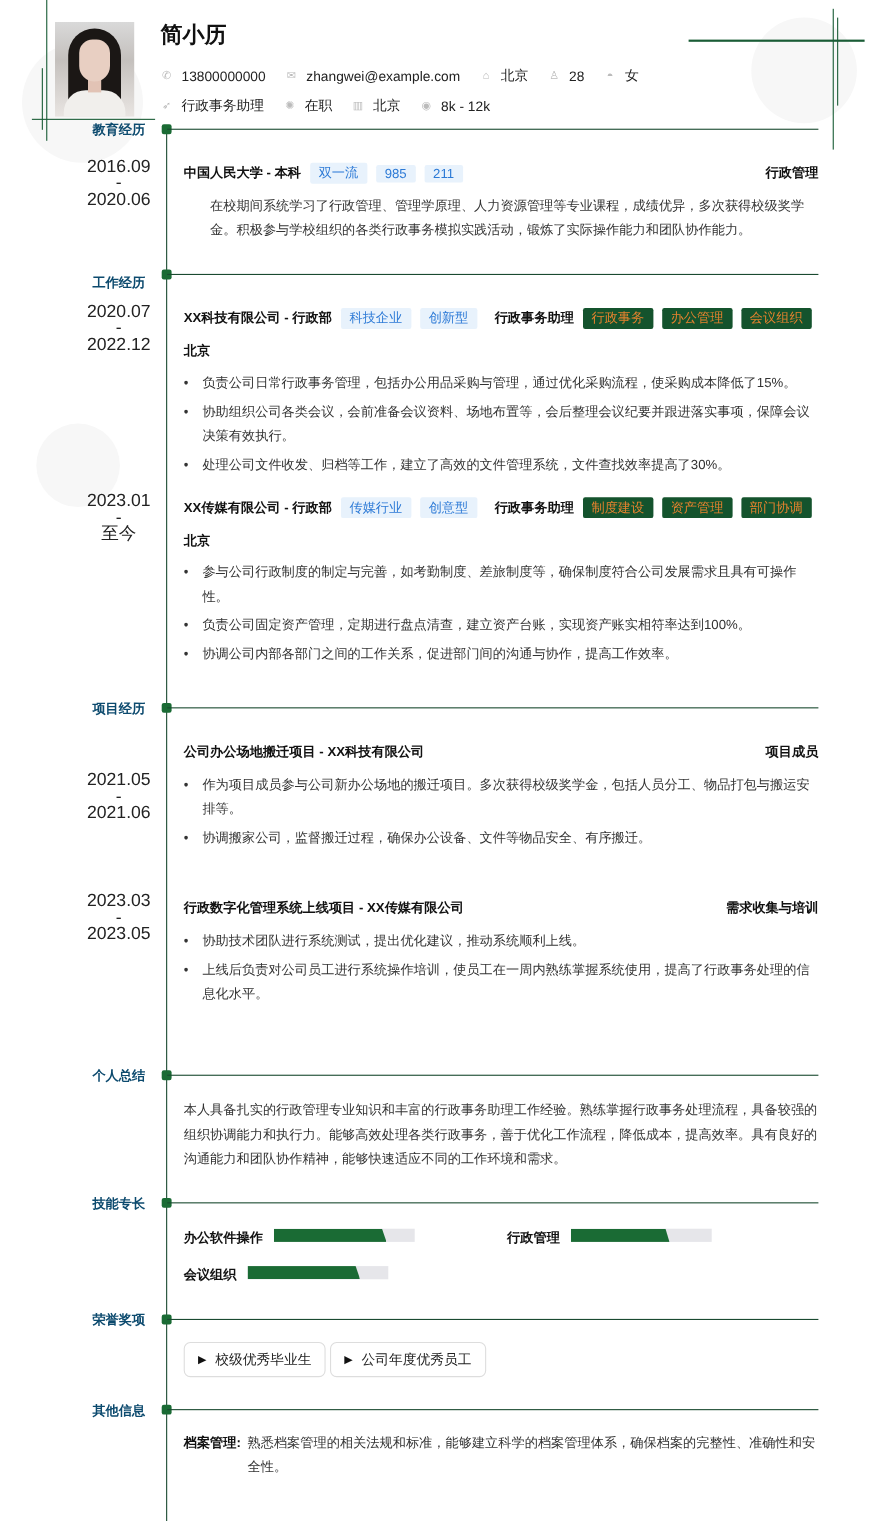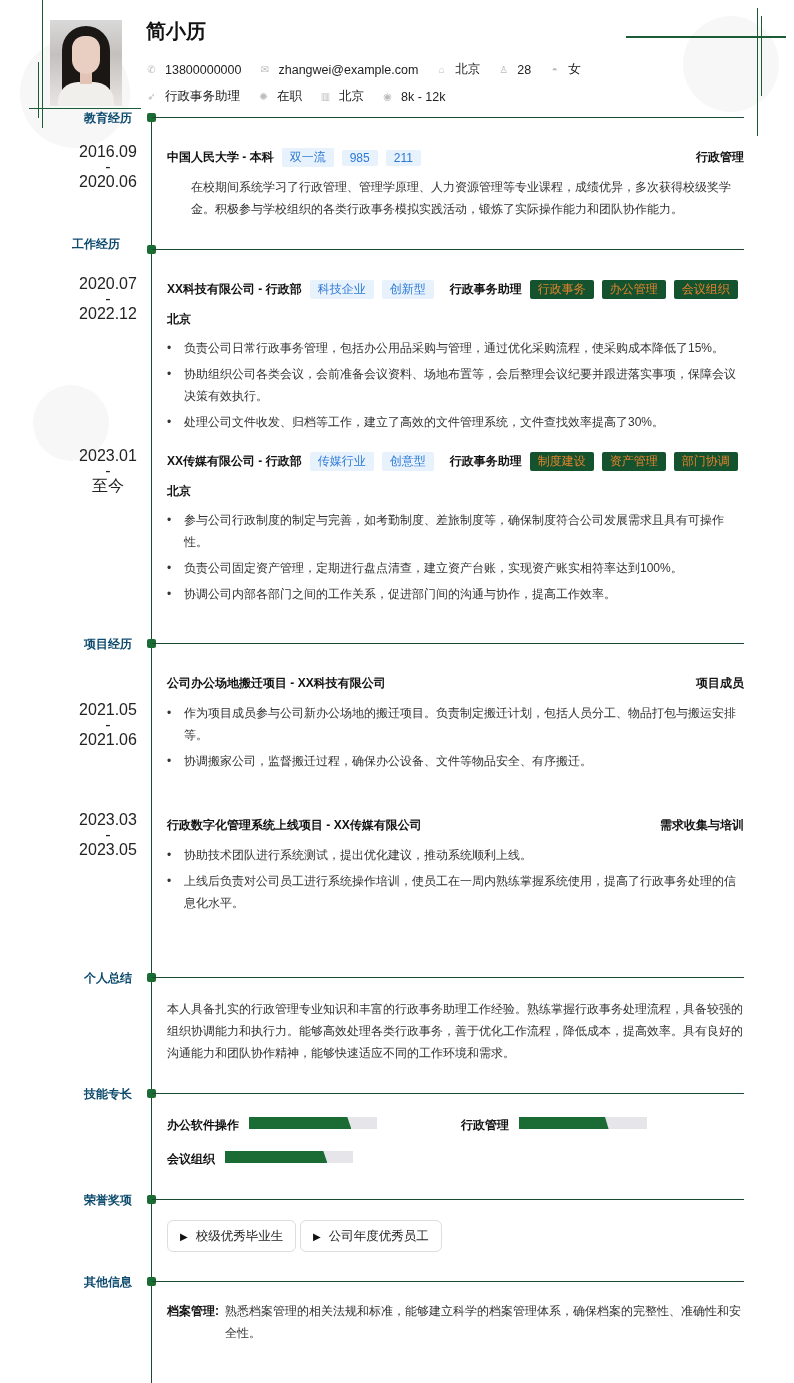--- a/index.html
+++ b/index.html
@@ -113,21 +113,21 @@
 </div>
 <div class="entry-head" style="top:148px;">
   <span>中国人民大学 - 本科</span>
   <span class="tag blue">双一流</span>
   <span class="tag blue">985</span>
   <span class="tag blue">211</span>
   <span class="right">行政管理</span>
 </div>
 <div class="para" style="top:176px;margin-left:24px;">在校期间系统学习了行政管理、管理学原理、人力资源管理等专业课程，成绩优异，多次获得校级奖学金。积极参与学校组织的各类行政事务模拟实践活动，锻炼了实际操作能力和团队协作能力。</div>
 
-<div class="section-label" style="top:236px;text-align:center;">工作经历</div>
+<div class="section-label" style="top:249px;">工作经历</div>
 <div class="section-dot" style="top:245px;"></div>
 <div class="section-rule" style="top:249px;"></div>
 
 <div class="date" style="top:276px;">
   <div>2020.07</div>
     <div>-</div>
     <div>2022.12</div>
 </div>
 <div class="entry-head" style="top:280px;">
   <span>XX科技有限公司 - 行政部</span>
@@ -173,21 +173,21 @@
 <div class="date" style="top:670px;margin-top:32px;">
   <div>2021.05</div>
     <div>-</div>
     <div>2021.06</div>
 </div>
 <div class="entry-head" style="top:675px;">
   <span>公司办公场地搬迁项目 - XX科技有限公司</span>
   <span class="right">项目成员</span>
 </div>
 <ul class="bullets" style="top:702px;">
-  <li>作为项目成员参与公司新办公场地的搬迁项目。负责制定搬迁计划，包括人员分工、物品打包与搬运安排等。</li>
+  <li>作为项目成员参与公司新办公场地的搬迁项目。多次获得校级奖学金，包括人员分工、物品打包与搬运安排等。</li>
   <li>协调搬家公司，监督搬迁过程，确保办公设备、文件等物品安全、有序搬迁。</li>
 </ul>
 
 <div class="date" style="top:812px;">
   <div>2023.03</div>
     <div>-</div>
     <div>2023.05</div>
 </div>
 <div class="entry-head" style="top:817px;">
   <span>行政数字化管理系统上线项目 - XX传媒有限公司</span>

